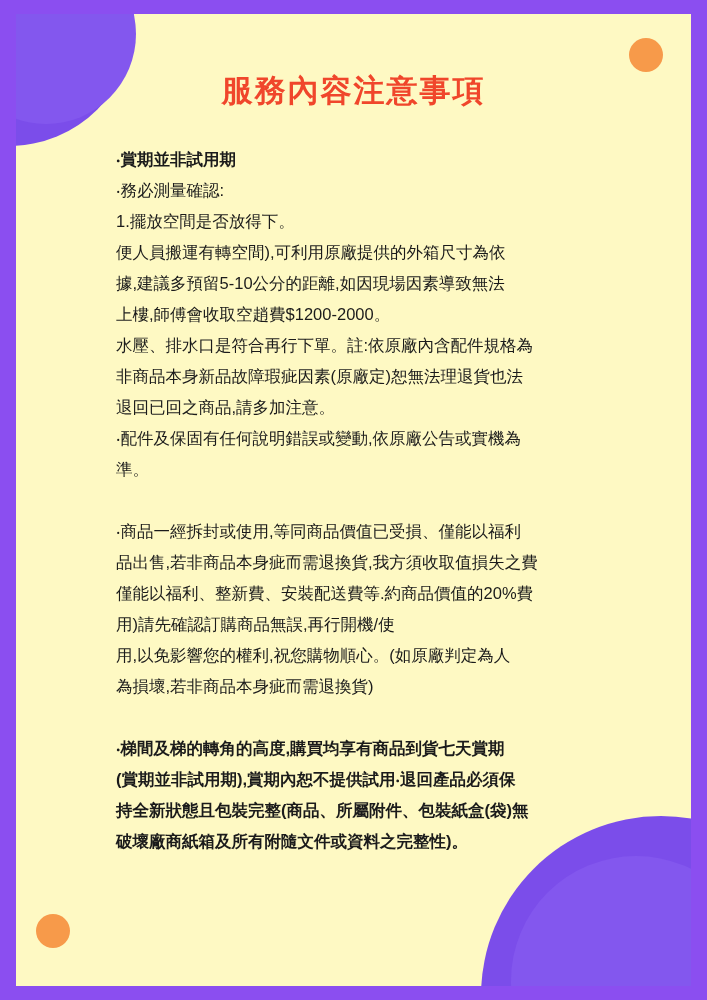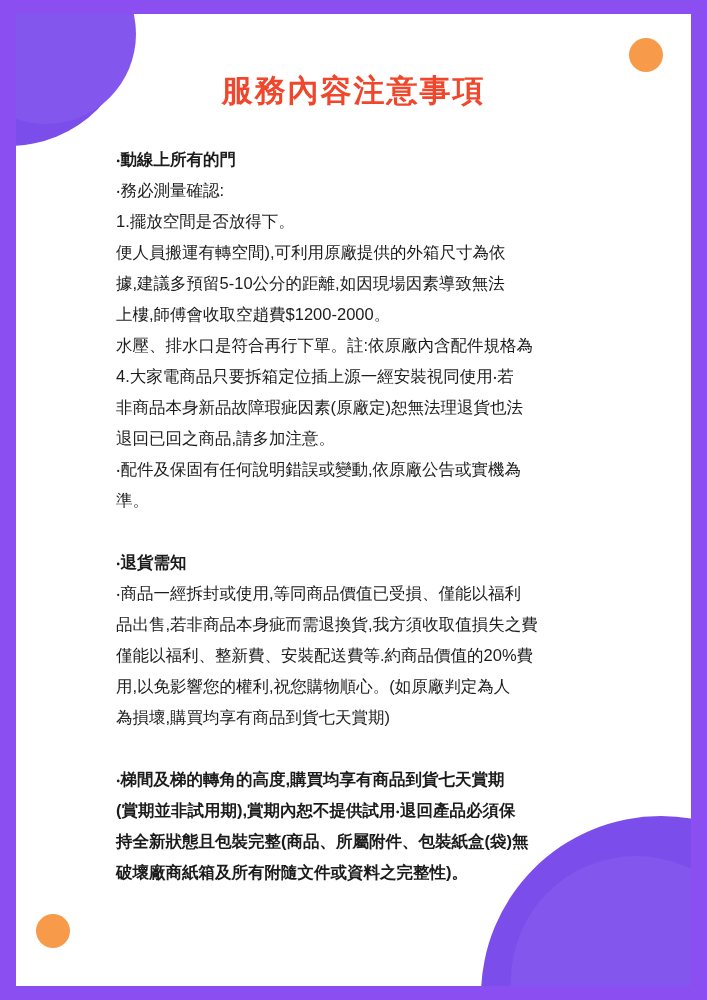--- a/index.html
+++ b/index.html
@@ -19,21 +19,21 @@
     height: 1000px;
     background: #8b4ef0;
     overflow: hidden;
   }
   .inner {
     position: absolute;
     left: 16px;
     top: 14px;
     width: 675px;
     height: 972px;
-    background: #ffffff;
+    background: #fef9c3;
     overflow: hidden;
   }
   
   .blob-tl {
     position: absolute;
     left: -132px;
     top: -118px;
     width: 250px;
     height: 250px;
     border-radius: 50%;
@@ -135,41 +135,40 @@
     <div class="blob-br"></div>
     <div class="blob-br2"></div>
     <div class="dot-orange-tr"></div>
     <div class="dot-orange-bl"></div>
 
     <div class="content">
       <div class="title">服務內容注意事項</div>
 
       <div class="body">
 
-        <p class="sec-head">‧動線上所有的門</p>
+        <p class="sec-head">‧賞期並非試用期</p>
         <p>‧務必測量確認:</p>
         <p>1.擺放空間是否放得下。</p>
         <p>便人員搬運有轉空間),可利用原廠提供的外箱尺寸為依</p>
         <p>據,建議多預留5-10公分的距離,如因現場因素導致無法</p>
         <p>上樓,師傅會收取空趙費$1200-2000。</p>
         <p>水壓、排水口是符合再行下單。註:依原廠內含配件規格為</p>
-        <p>4.大家電商品只要拆箱定位插上源一經安裝視同使用‧若</p>
         <p>非商品本身新品故障瑕疵因素(原廠定)恕無法理退貨也法</p>
         <p>退回已回之商品,請多加注意。</p>
         <p>‧配件及保固有任何說明錯誤或變動,依原廠公告或實機為</p>
         <p>準。</p>
 
         <div class="spacer"></div>
 
-        <p class="sec-head">‧退貨需知</p>
         <p>‧商品一經拆封或使用,等同商品價值已受損、僅能以福利</p>
         <p>品出售,若非商品本身疵而需退換貨,我方須收取值損失之費</p>
         <p>僅能以福利、整新費、安裝配送費等.約商品價值的20%費</p>
+        <p>用)請先確認訂購商品無誤,再行開機/使</p>
         <p>用,以免影響您的權利,祝您購物順心。(如原廠判定為人</p>
-        <p>為損壞,購買均享有商品到貨七天賞期)</p>
+        <p>為損壞,若非商品本身疵而需退換貨)</p>
 
         <div class="spacer"></div>
 
         <div class="bold-block">
           <p>‧梯間及梯的轉角的高度,購買均享有商品到貨七天賞期</p>
           <p>(賞期並非試用期),賞期內恕不提供試用‧退回產品必須保</p>
           <p>持全新狀態且包裝完整(商品、所屬附件、包裝紙盒(袋)無</p>
           <p>破壞廠商紙箱及所有附隨文件或資料之完整性)。</p>
         </div>
 

